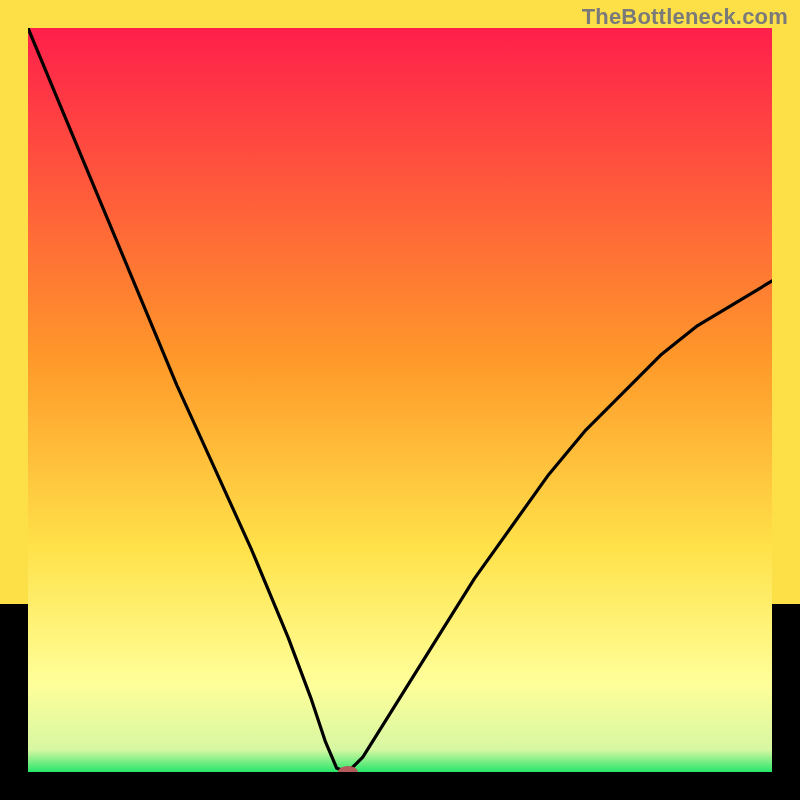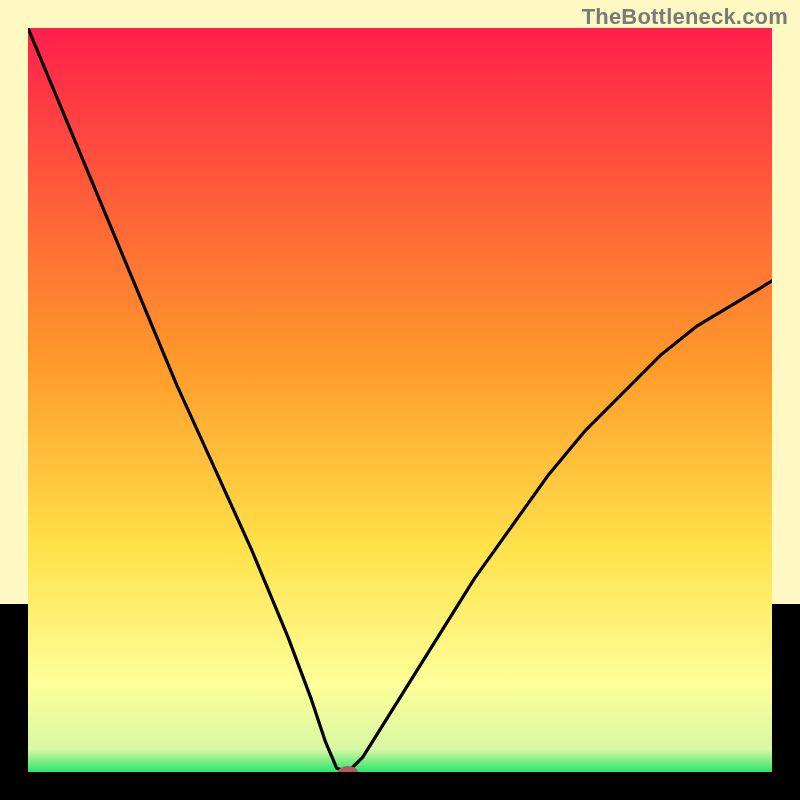--- a/index.html
+++ b/index.html
@@ -8,21 +8,21 @@
     width: 800px;
     height: 800px;
     overflow: hidden;
     background: #000;
     font-family: Arial, Helvetica, sans-serif;
   }
   .frame {
     position: relative;
     width: 800px;
     height: 604px;
-    background: #fef9c3;
+    background: #fde047;
   }
   .watermark {
     position: absolute;
     top: 4px;
     right: 12px;
     color: #7a7a7a;
     font-size: 22px;
     font-weight: 600;
     letter-spacing: 0.2px;
     z-index: 10;

